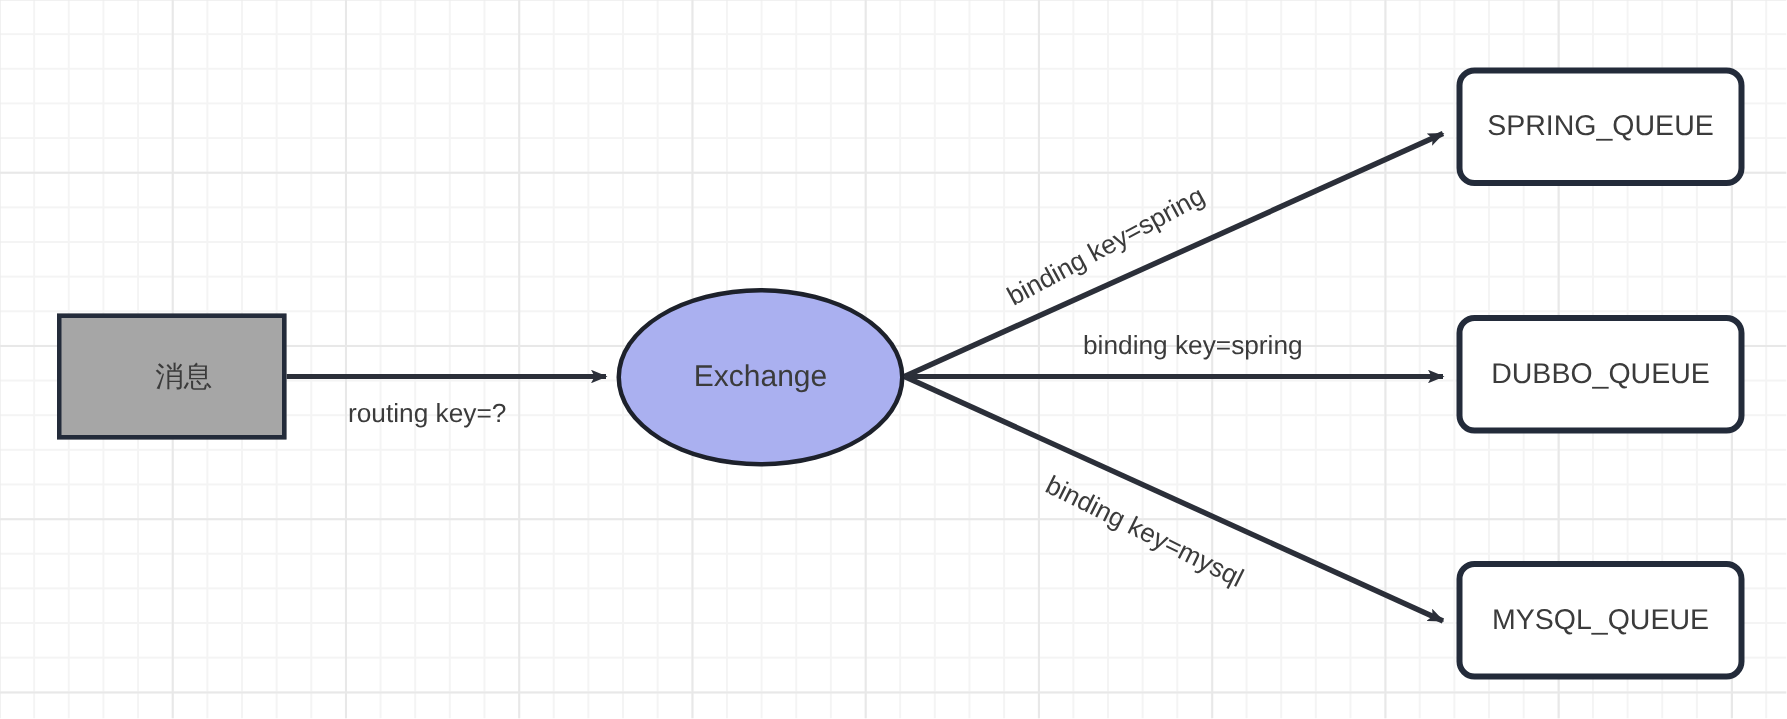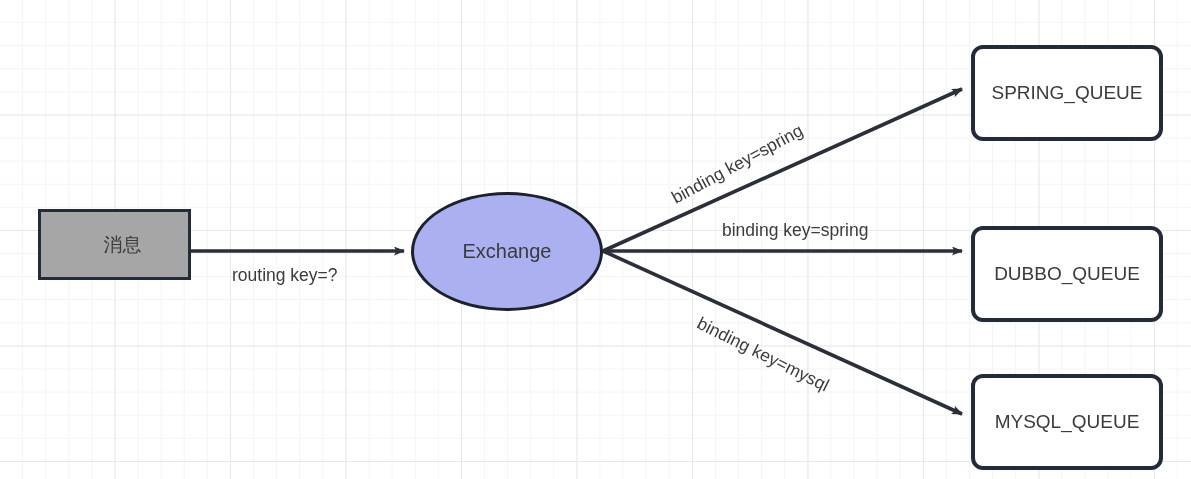--- a/index.html
+++ b/index.html
@@ -40,47 +40,47 @@
     box-sizing: border-box;
     display: flex;
     align-items: center;
     justify-content: center;
     color: #3b3b3b;
   }
   .msg-box {
     left: 38px;
     top: 209px;
     width: 153px;
-    height: 71px;
+    height: 84px;
     background: #a6a6a6;
     border: 3px solid #232b3a;
     font-size: 19px;
     padding-left: 16px;
   }
   .exchange {
     left: 411px;
     top: 192px;
     width: 192px;
     height: 119px;
     background: #aab0f0;
     border: 3px solid #1d212b;
     border-radius: 50%;
     font-size: 20px;
   }
   .queue-box {
     left: 971px;
     width: 192px;
-    height: 96px;
+    height: 79px;
     background: #ffffff;
     border: 4px solid #232b3a;
     border-radius: 12px;
     font-size: 19px;
   }
   .queue-spring { top: 45px; }
-  .queue-dubbo  { top: 210px; margin-top: 16px; }
+  .queue-dubbo  { top: 210px; }
   .queue-mysql  { top: 374px; }
 
   .edge-label {
     position: absolute;
     color: #3b3b3b;
     font-size: 17.5px;
     white-space: nowrap;
     transform-origin: 0 0;
   }
   .lbl-routing {

